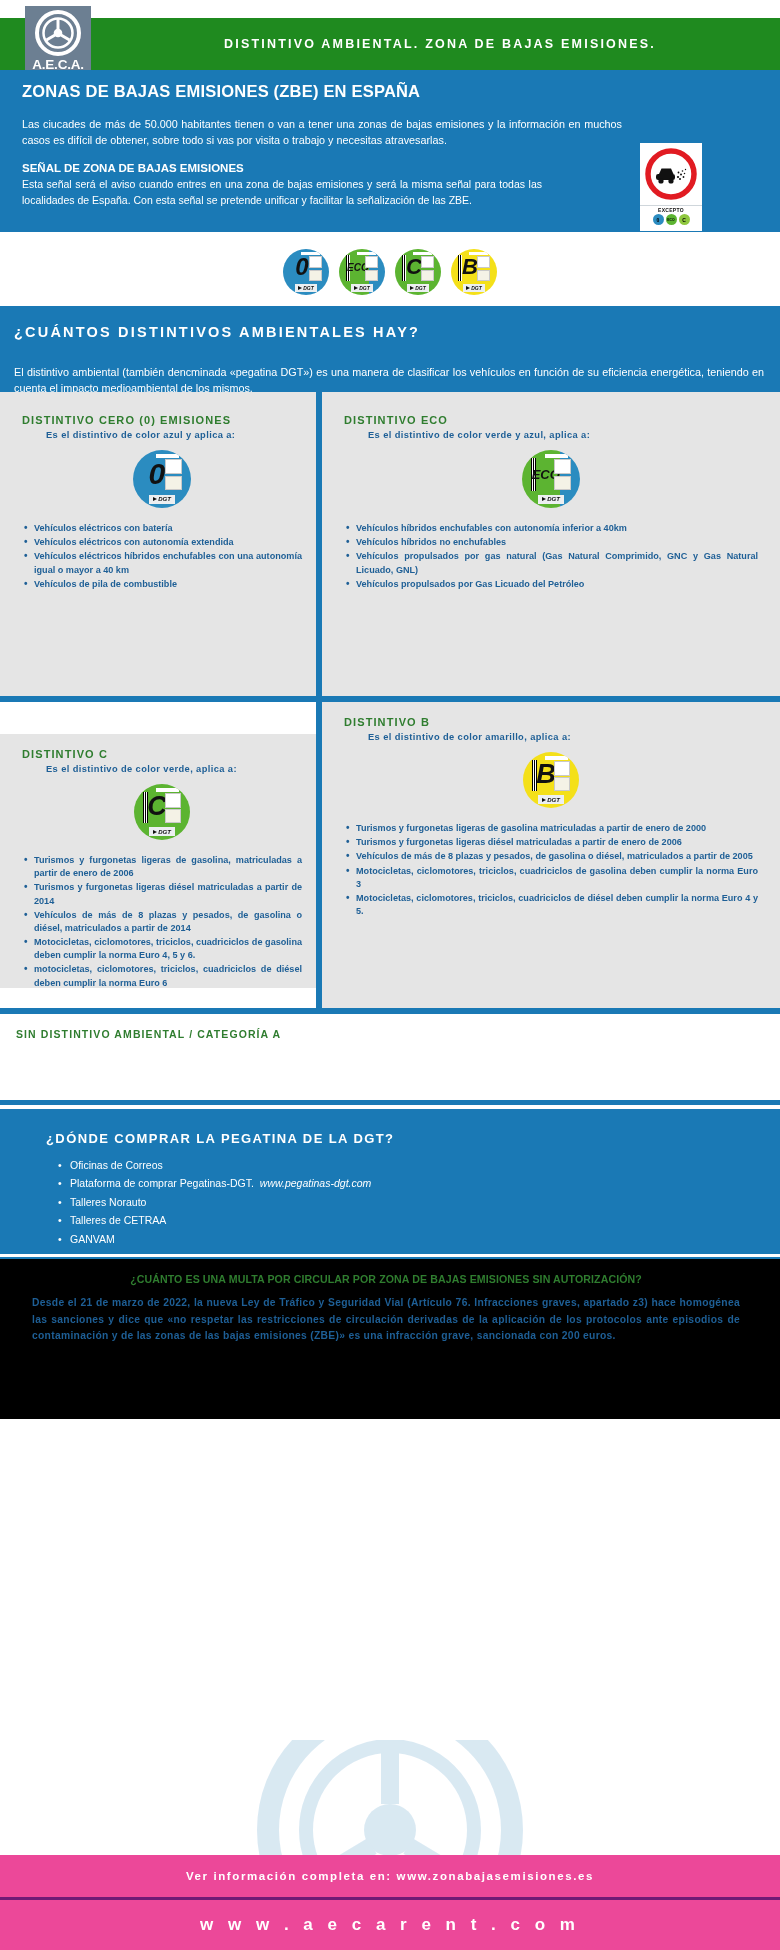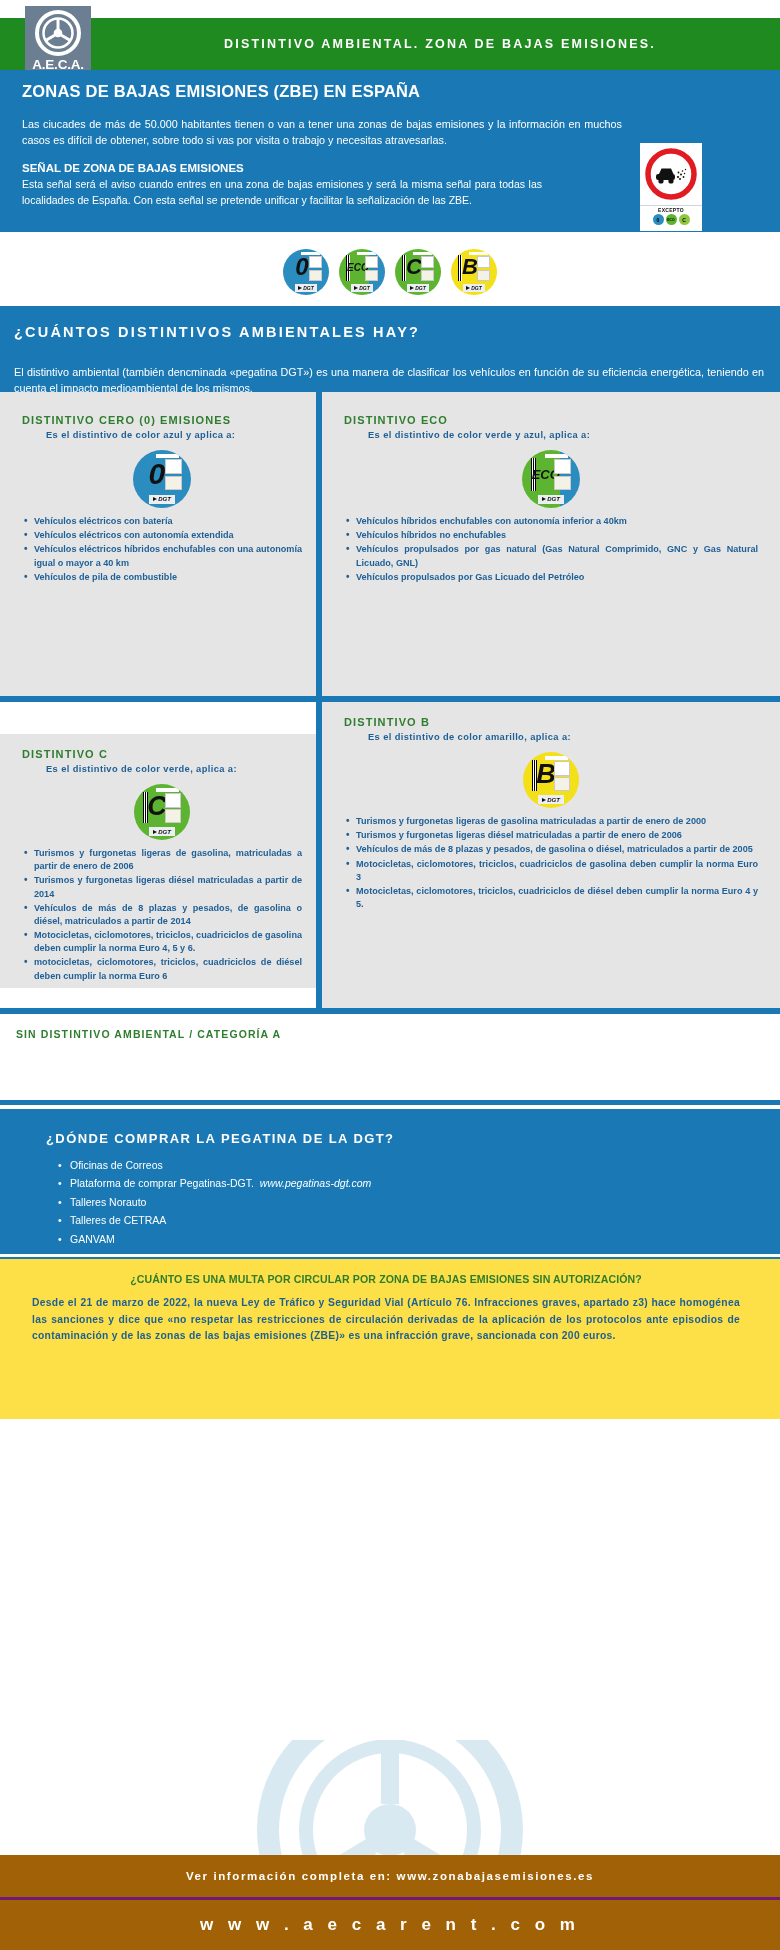--- a/index.html
+++ b/index.html
@@ -131,21 +131,21 @@
   
   .card { position: absolute; background: #e5e5e5; }
   .card h3 {
     color: #2f7d2f; font-size: 11px; font-weight: bold; letter-spacing: 1.1px;
   }
   .card h4 {
     color: #1e5f96; font-size: 9.3px; font-weight: bold; margin-top: 4px;
     letter-spacing: 0.4px;
     margin-left: 24px;
   }
-  .card ul { list-style: none; margin-top: 7px; }
+  .card ul { list-style: none; margin-top: 14px; }
   .card li {
     color: #1e5f96; font-size: 9.1px; font-weight: bold; line-height: 1.45;
     text-align: justify; position: relative; padding-left: 12px; margin-bottom: 1px;
   }
   .card li::before {
     content: "•"; position: absolute; left: 2px; top: -1px; font-size: 10px;
   }
   .badge-wrap { display: flex; justify-content: center; margin-top: 10px; }
 
   .divider-v { position: absolute; background: #1a79b5; width: 6px; }
@@ -159,33 +159,33 @@
 
   
   .donde { position: absolute; left: 0; width: 780px; background: #1a79b5; color: #fff; }
   .donde h3 { font-size: 13px; font-weight: bold; letter-spacing: 1.4px; padding: 22px 0 0 46px; }
   .donde ul { list-style: none; margin-top: 10px; padding-left: 58px; }
   .donde li { font-size: 10.5px; line-height: 1.75; position: relative; padding-left: 12px; }
   .donde li::before { content: "•"; position: absolute; left: 0; }
   .donde li i { font-style: italic; margin-left: 6px; }
 
   
-  .multa { position: absolute; left: 0; width: 780px; background: #fde047; padding: 14px 18px 0 10px; }
+  .multa { position: absolute; left: 0; width: 780px; background: #000000; padding: 14px 18px 0 10px; }
   .multa h3 { color: #2f7d2f; font-size: 10.6px; font-weight: bold; letter-spacing: 0.1px; text-align: center; }
   .multa p { color: #1e5f96; font-size: 10.3px; font-weight: bold; line-height: 1.62;
     margin-top: 10px; padding: 0 22px; text-align: justify; letter-spacing: 0.3px; }
 
   
   .foot-wm {
     position: absolute; left: 0; top: 1740px; width: 780px; height: 210px;
     background: #ffffff; overflow: hidden;
   }
   .foot-wm svg { position: absolute; left: 50%; top: -40px; transform: translateX(-50%); opacity: 0.16; }
   .foot-bar {
-    position: absolute; left: 0; width: 780px; background: #a16207; color: #ffffff;
+    position: absolute; left: 0; width: 780px; background: #ec4899; color: #ffffff;
     display: flex; align-items: center; justify-content: center;
     font-weight: bold; letter-spacing: 1.6px;
   }
   .foot-info { top: 1855px; height: 42px; font-size: 11.5px; }
   .foot-site { top: 1897px; height: 53px; font-size: 17px; letter-spacing: 5px;
     border-top: 3px solid #701a75; }
 </style>
 </head>
 <body>
 

